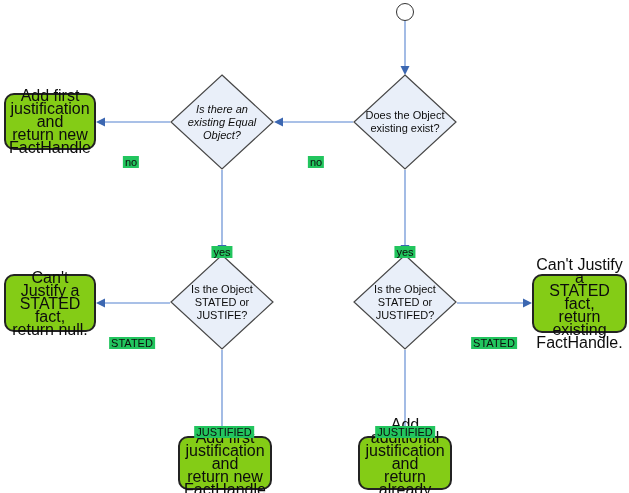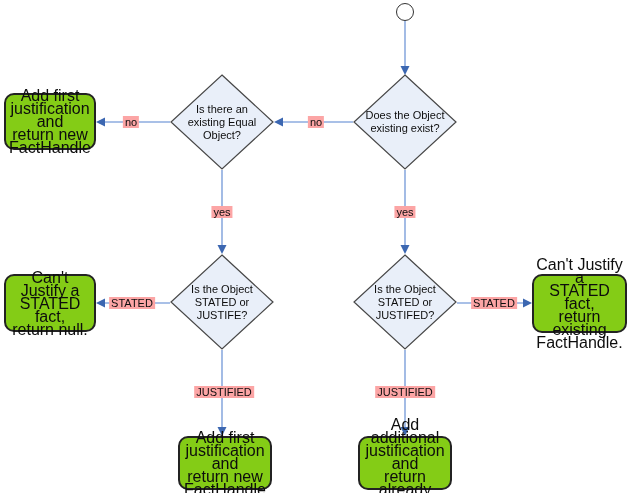--- a/index.html
+++ b/index.html
@@ -72,26 +72,27 @@
     text-align: center;
     font-size: 11px;
     line-height: 13px;
     color: #0d0d0d;
     white-space: pre-line;
   }
   .edge-label {
     position: absolute;
     transform: translate(-50%, -50%);
     z-index: 3;
-    background: #fca5a5;
+    background: #22c55e;
     padding: 0 2px;
     font-size: 11px;
     line-height: 12px;
     color: #0d0d0d;
     white-space: nowrap;
+    margin-top: 40px;
   }
 </style>
 </head>
 <body>
 
 <div id="canvas">
 
   <svg id="edges" viewBox="0 0 629 493">
     <g>
       <line x1="405" y1="21" x2="405" y2="67"></line>
@@ -134,21 +135,21 @@
   <div class="node start-circle" style="left:396px; top:3px;"></div>
 
   <div class="node diamond" style="left:353px; top:74px; width:104px; height:96px;">
     <svg viewBox="0 0 104 96">
         <polygon points="52,1 103,48 52,95 1,48"></polygon>
       </svg>
     <div class="diamond-label">Does the Object
 existing exist?</div>
   </div>
 
-  <div class="node diamond" style="left:170px; top:74px; width:104px; height:96px;">
+  <div class="node diamond" style="left:170px; top:74px; width:104px; height:96px;font-style:italic;">
     <svg viewBox="0 0 104 96">
         <polygon points="52,1 103,48 52,95 1,48"></polygon>
       </svg>
     <div class="diamond-label">Is there an
 existing Equal
 Object?</div>
   </div>
 
   <div class="node box" style="left:4px; top:93px; width:92px; height:57px;">
     <span>Add first

